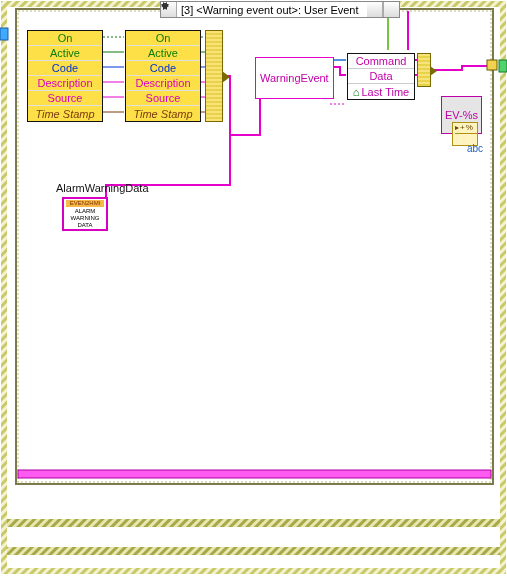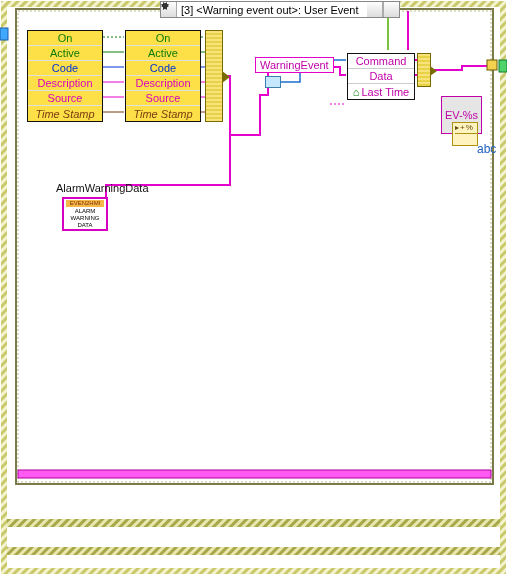--- a/index.html
+++ b/index.html
@@ -94,21 +94,21 @@
     border-top: 6px solid transparent;
     border-bottom: 6px solid transparent;
   }
 
   .pink-label {
     position: absolute;
     border: 1px solid #e600cc;
     background: #fff;
     color: #c000a8;
     font-size: 11px;
-    padding: 1px 4px;
+    padding: 14px 4px;
     z-index: 12;
     display: flex;
     align-items: center;
     white-space: nowrap;
   }
 
   .enum-const {
     position: absolute;
     left: 265px;
     top: 76px;
@@ -181,22 +181,22 @@
     border: 1px solid #b09010;
     z-index: 10;
     font-size: 8px;
     line-height: 8px;
     padding: 1px;
     color: #604000;
   }
   .fmt-node .sub {
     position: absolute;
     bottom: -8px;
-    left: 12px;
-    font-size: 12px;
+    left: 2px;
+    font-size: 10px;
     color: #2060c0;
     padding-left: 12px;
   }
 
   .alarm-label {
     position: absolute;
     font-size: 11px;
     color: #111;
     z-index: 10;
   }

